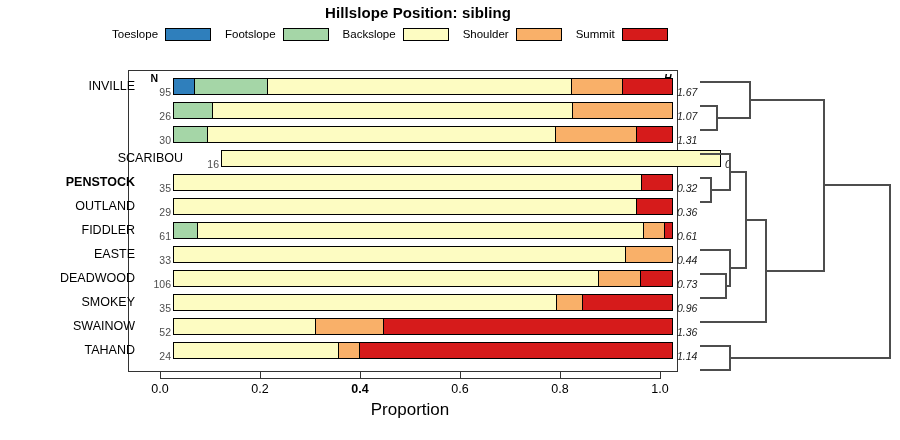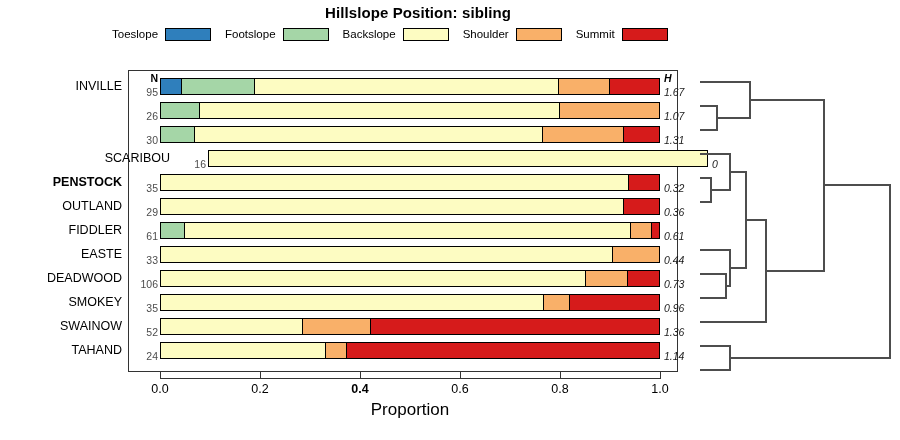--- a/index.html
+++ b/index.html
@@ -63,21 +63,21 @@
     width: 550px;
     height: 302px;
     border: 1px solid #333333;
     box-sizing: border-box;
     background: #ffffff;
   }
 
   
   .row {
     position: absolute;
-    left: 0;
+    left: 13px;
     width: 819px;
     height: 24px;
   }
   .row-label {
     position: absolute;
     left: 0;
     width: 122px;
     text-align: right;
     font-size: 12.5px;
     line-height: 24px;

